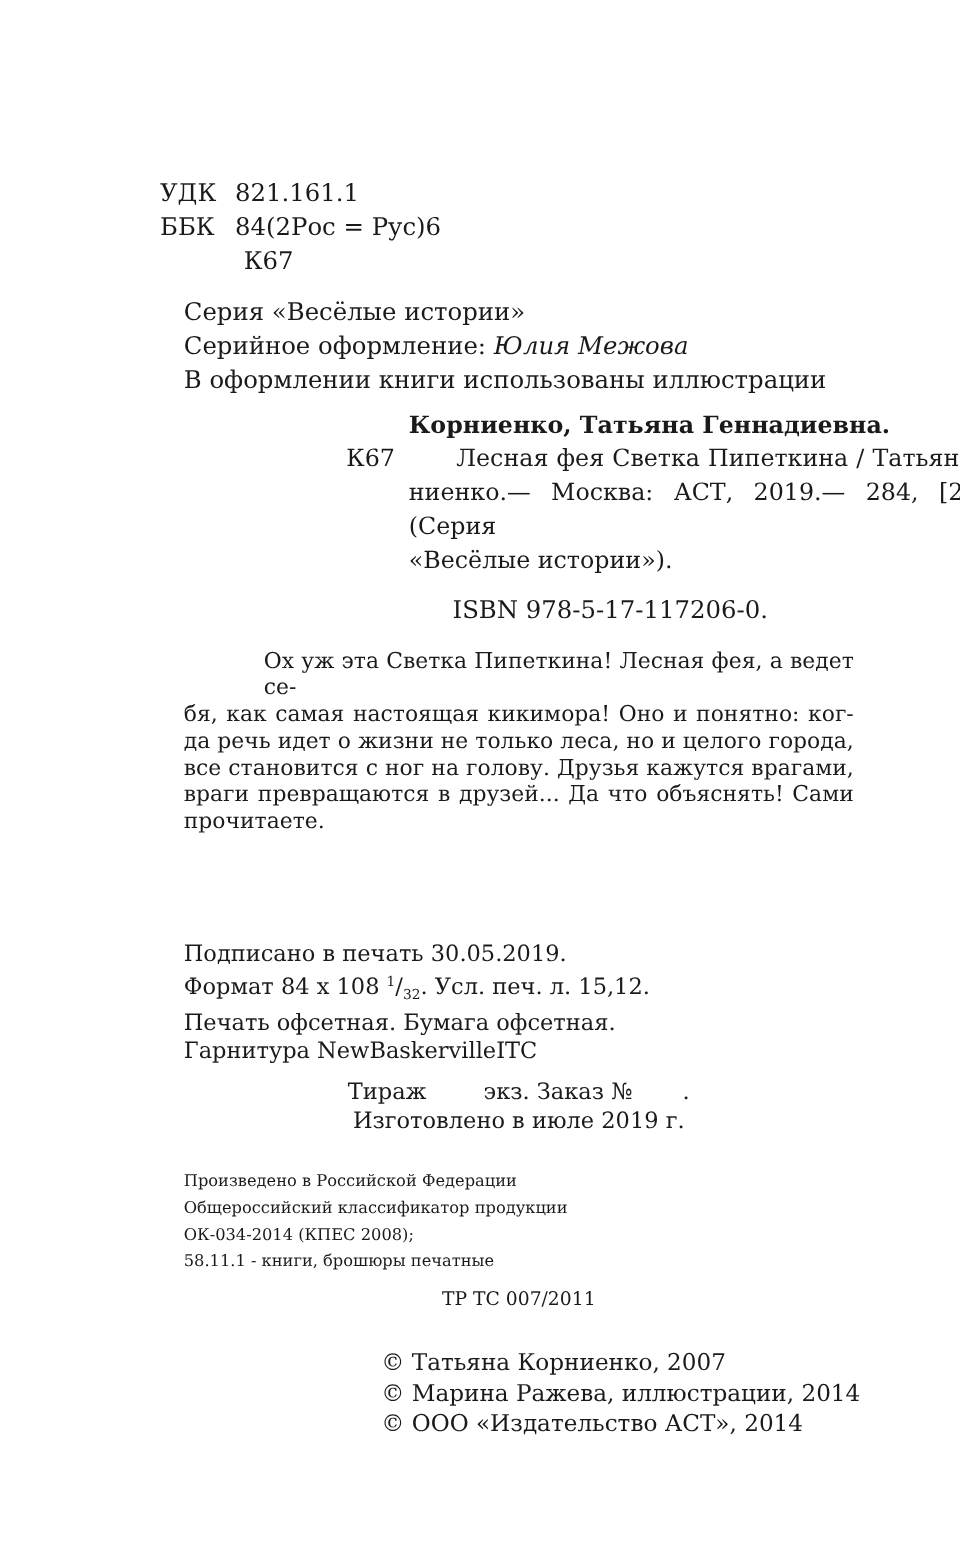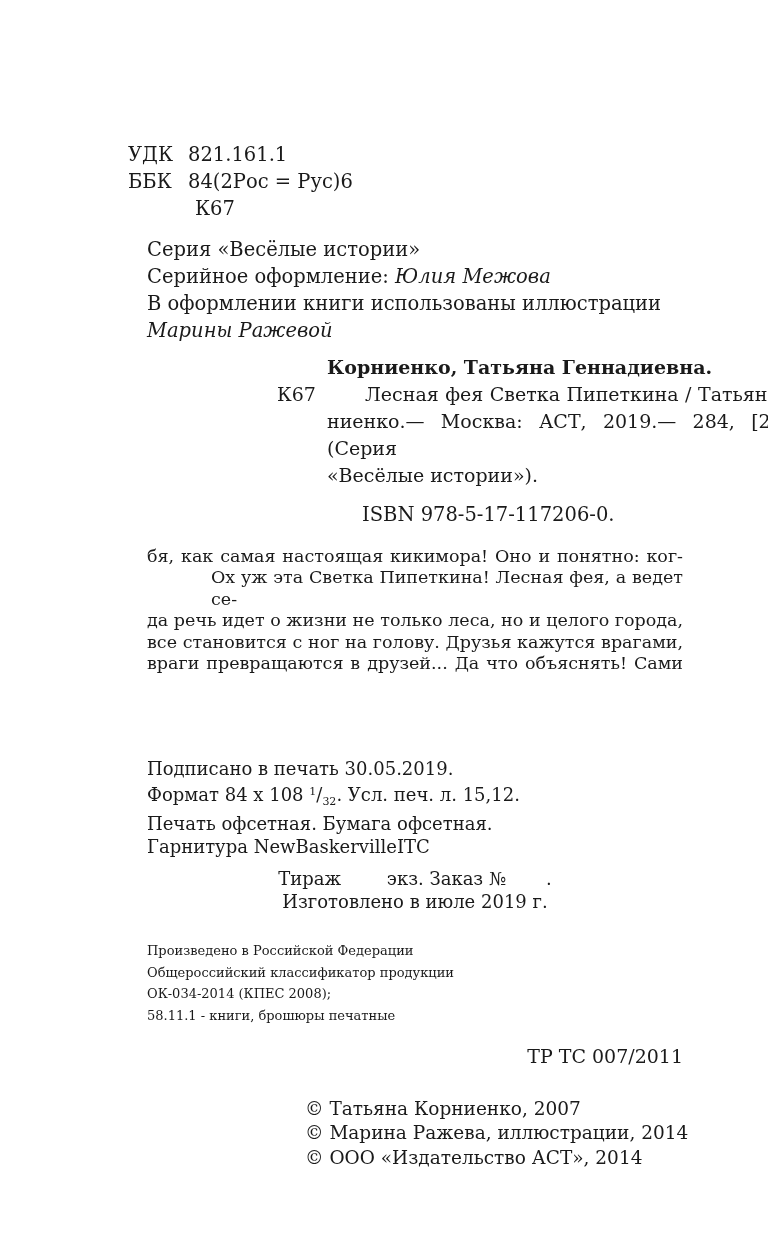--- a/index.html
+++ b/index.html
@@ -75,24 +75,24 @@
     line-height: 23px;
     text-align: center;
   }
   
   .classif {
     margin-top: 27px;
     font-size: 13px;
     line-height: 21.5px;
   }
   .trts {
-    margin-top: 20px;
-    font-size: 19px;
+    margin-top: 8px;
+    font-size: 15px;
     line-height: 21.5px;
-    text-align: right;
+    text-align: center;
   }
   
   .copyright {
     margin: 29px 0 0 305px;
     font-size: 18.5px;
     line-height: 24.5px;
   }
 </style>
 </head>
 <body>
@@ -104,39 +104,39 @@
     <div class="row"><span class="lbl">ББК</span><span>84(2Рос = Рус)6</span></div>
     <div class="row"><span class="kcode">К67</span></div>
   </div>
 
   <div class="col">
 
     <div class="series">
       <div>Серия «Весёлые истории»</div>
       <div><span>Серийное оформление: </span><span class="it">Юлия Межова</span></div>
       <div>В оформлении книги использованы иллюстрации</div>
-      <div class="it">Марины Ражевой</div>
     </div>
 
     <div class="biblio">
       <span class="margin-code">К67</span>
       <div class="author">Корниенко, Татьяна Геннадиевна.</div>
       <div class="jl ind38">Лесная фея Светка Пипеткина / Татьяна Кор-</div>
       <div class="jl">ниенко.— Москва: АСТ, 2019.— 284, [2] с.— (Серия</div>
       <div>«Весёлые истории»).</div>
     </div>
 
     <div class="isbn">ISBN 978-5-17-117206-0.</div>
 
     <div class="annotation">
+      <div class="jl ind64">Ох уж эта Светка Пипеткина! Лесная фея, а ведет се-</div>
       <div class="jl">бя, как самая настоящая кикимора! Оно и понятно: ког-</div>
-      <div class="jl ind64">Ох уж эта Светка Пипеткина! Лесная фея, а ведет се-</div>
       <div class="jl">да речь идет о жизни не только леса, но и целого города,</div>
       <div class="jl">все становится с ног на голову. Друзья кажутся врагами,</div>
       <div class="jl">враги превращаются в друзей... Да что объяснять! Сами</div>
+      <div>прочитаете.</div>
     </div>
 
     <div class="printing">
       <div>Подписано в печать 30.05.2019.</div>
       <div><span>Формат 84 х 108 </span><sup>1</sup><span>/</span><sub>32</sub><span>. Усл. печ. л. 15,12.</span></div>
       <div>Печать офсетная. Бумага офсетная.</div>
       <div>Гарнитура NewBaskervilleITC</div>
     </div>
     <div class="tiraz-block">
       <div>Тираж&nbsp;&nbsp;&nbsp;&nbsp;&nbsp;&nbsp;&nbsp;&nbsp;экз. Заказ №&nbsp;&nbsp;&nbsp;&nbsp;&nbsp;&nbsp;&nbsp;.</div>

